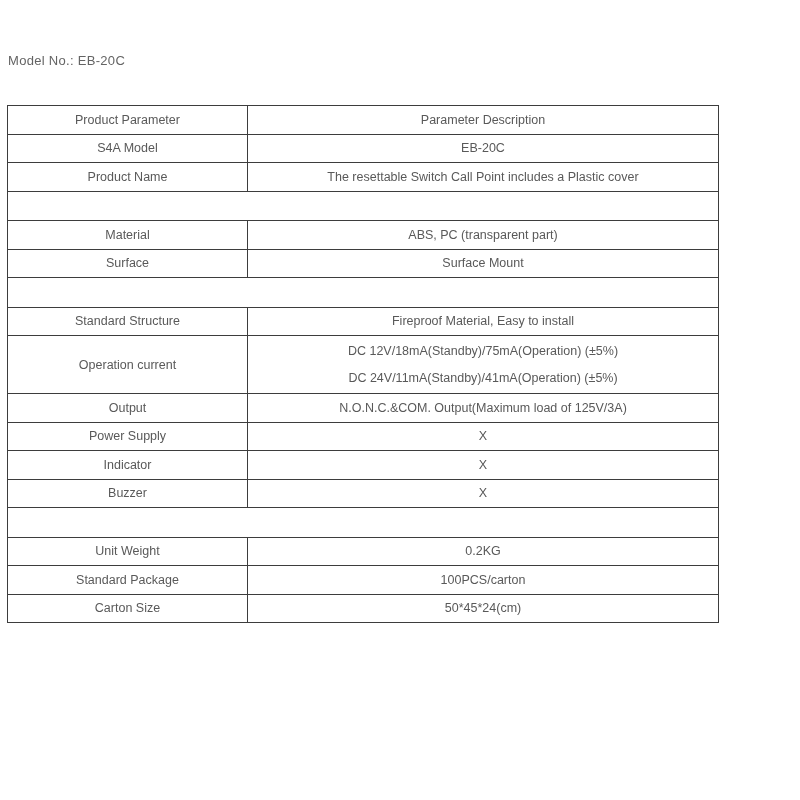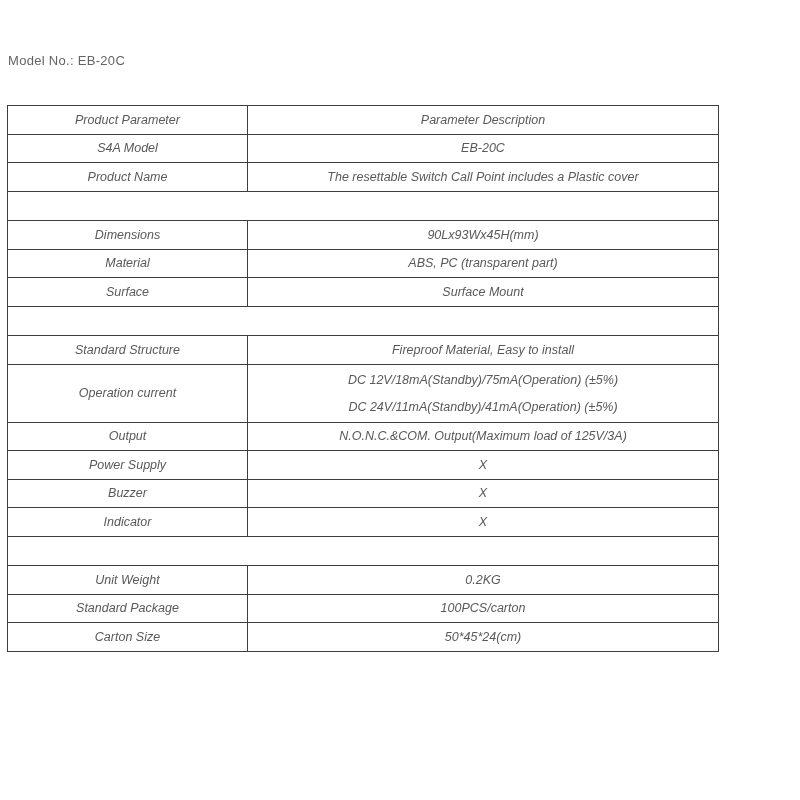--- a/index.html
+++ b/index.html
@@ -20,21 +20,20 @@
     color: #646464;
     letter-spacing: 0.3px;
   }
   table.spec {
     position: absolute;
     left: 7px;
     top: 105px;
     width: 712px;
     border-collapse: collapse;
     table-layout: fixed;
-    font-style: italic;
   }
   table.spec td {
     border: 1px solid #3d3d3d;
     color: #595959;
     font-size: 12.5px;
     text-align: center;
     vertical-align: middle;
     padding: 0 4px;
     overflow: hidden;
     white-space: nowrap;
@@ -74,24 +73,20 @@
       <td class="col2">EB-20C</td>
     </tr>
     <tr>
       <td class="col1">Product Name</td>
       <td class="col2">The resettable Switch Call Point includes a Plastic cover</td>
     </tr>
     <tr class="row-empty">
       <td colspan="2"></td>
     </tr>
     <tr>
-      <td class="col1">Dimensions</td>
-      <td class="col2">90Lx93Wx45H(mm)</td>
-    </tr>
-    <tr>
       <td class="col1">Material</td>
       <td class="col2">ABS, PC (transparent part)</td>
     </tr>
     <tr>
       <td class="col1">Surface</td>
       <td class="col2">Surface Mount</td>
     </tr>
     <tr class="row-empty">
       <td colspan="2"></td>
     </tr>
@@ -110,25 +105,25 @@
     </tr>
     <tr>
       <td class="col1">Output</td>
       <td class="col2">N.O.N.C.&amp;COM. Output(Maximum load of 125V/3A)</td>
     </tr>
     <tr>
       <td class="col1">Power Supply</td>
       <td class="col2">X</td>
     </tr>
     <tr>
-      <td class="col1">Buzzer</td>
+      <td class="col1">Indicator</td>
       <td class="col2">X</td>
     </tr>
     <tr>
-      <td class="col1">Indicator</td>
+      <td class="col1">Buzzer</td>
       <td class="col2">X</td>
     </tr>
     <tr class="row-empty">
       <td colspan="2"></td>
     </tr>
     <tr>
       <td class="col1">Unit Weight</td>
       <td class="col2">0.2KG</td>
     </tr>
     <tr>

